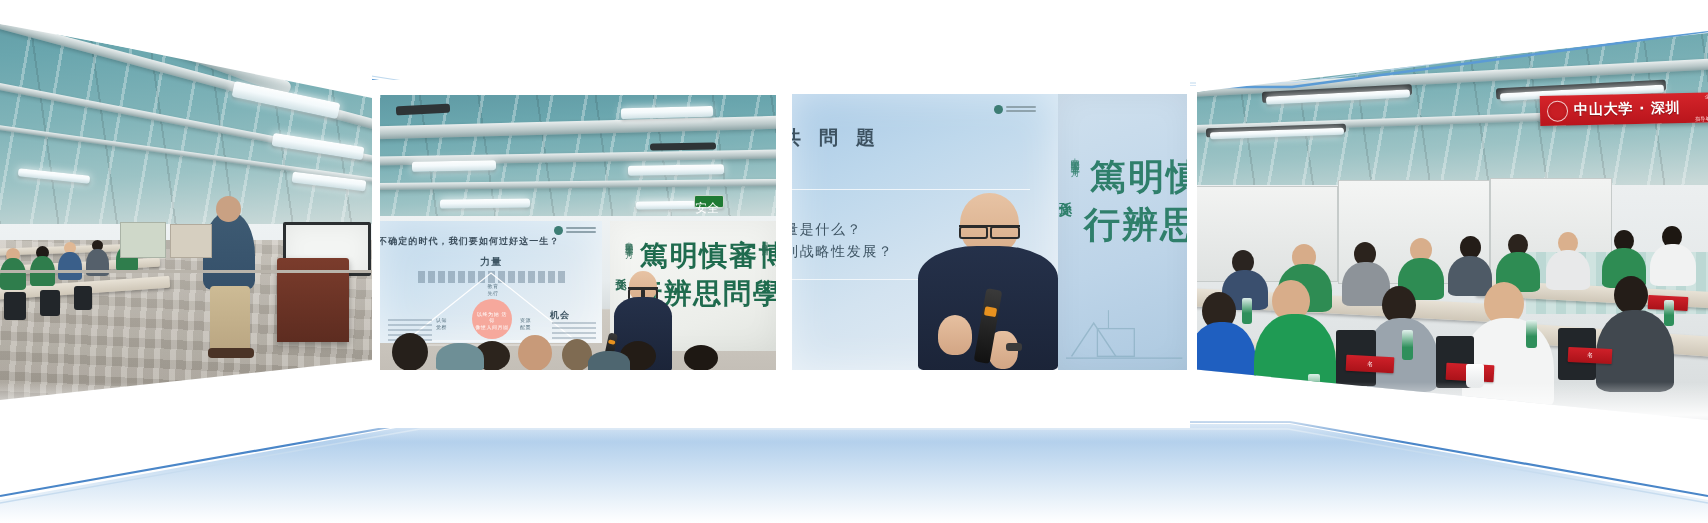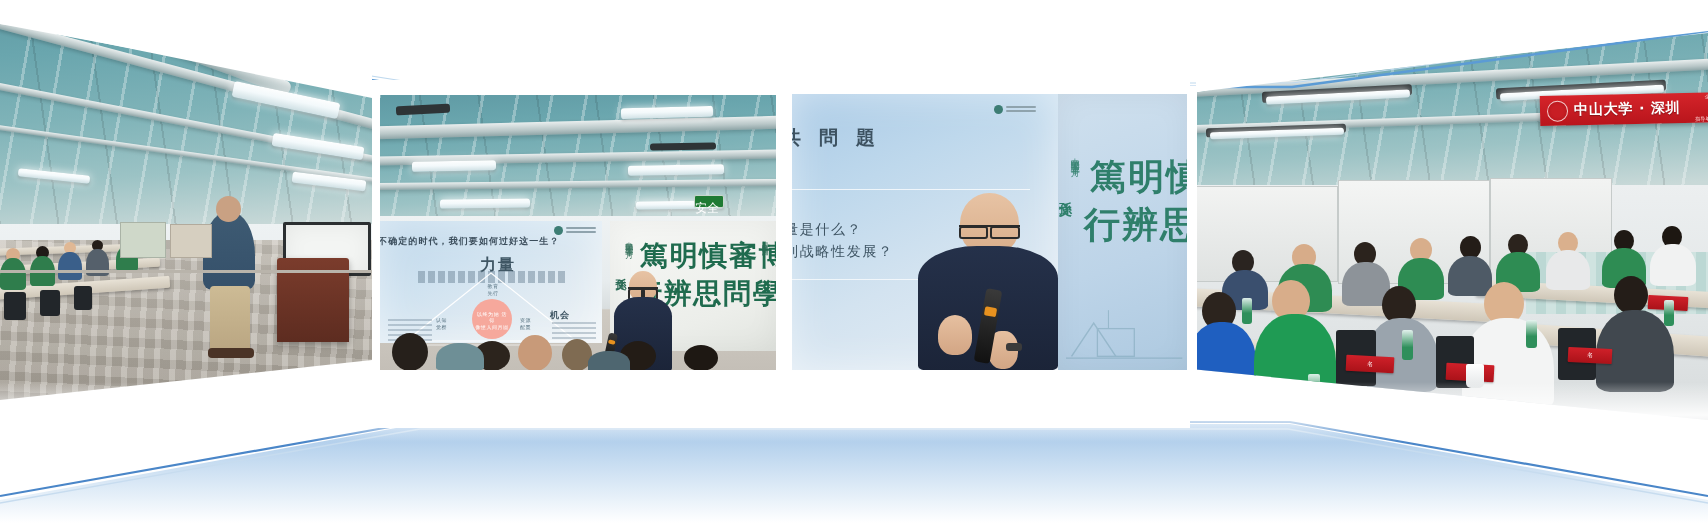--- a/index.html
+++ b/index.html
@@ -214,21 +214,21 @@
 
       <div class="slide" style="left:2px;top:126px;width:222px;height:122px;">
         <div class="slidelogo" style="right:6px;top:5px;">
           <div class="dot"></div>
           <div class="bars">
               <i></i>
               <i></i>
             </div>
         </div>
         <div class="cjk" style="left:-12px;top:14px;font-size:9px;font-weight:700;color:#3c4e5c;">在不确定的时代，我们要如何过好这一生？</div>
-        <div class="cjk" style="left:100px;top:34px;font-size:16px;font-weight:700;color:#3f5664;">力量</div>
+        <div class="cjk" style="left:100px;top:34px;font-size:10px;font-weight:700;color:#3f5664;">力量</div>
         <div style="position:absolute;left:38px;top:50px;width:150px;height:12px;background:repeating-linear-gradient(90deg,rgba(95,120,140,.55) 0 7px,transparent 7px 10px);opacity:.8;"></div>
 
         <svg viewBox="0 0 222 80" style="position:absolute;left:0;top:46px;width:222px;height:80px;">
           <polygon points="111,6 196,74 26,74" fill="none" stroke="#ffffff" stroke-width="1.2" opacity=".95"></polygon>
           <line x1="26" y1="78" x2="196" y2="78" stroke="#ffffff" stroke-width=".8" opacity=".8"></line>
         </svg>
         <div style="position:absolute;left:92px;top:78px;width:40px;height:40px;border-radius:50%;background:#f6a89c;"></div>
         <div class="cjk" style="left:95px;top:90px;font-size:5px;color:#ffffff;line-height:1.25;text-align:center;width:34px;white-space:normal;">以终为始 活得<br>像懂人间月圆</div>
         <div class="cjk" style="left:170px;top:88px;font-size:9px;font-weight:700;color:#3f5664;">机会</div>
         <div class="cjk" style="left:56px;top:96px;font-size:5px;color:#55707f;line-height:1.3;white-space:normal;width:22px;">认知<br>觉察</div>

